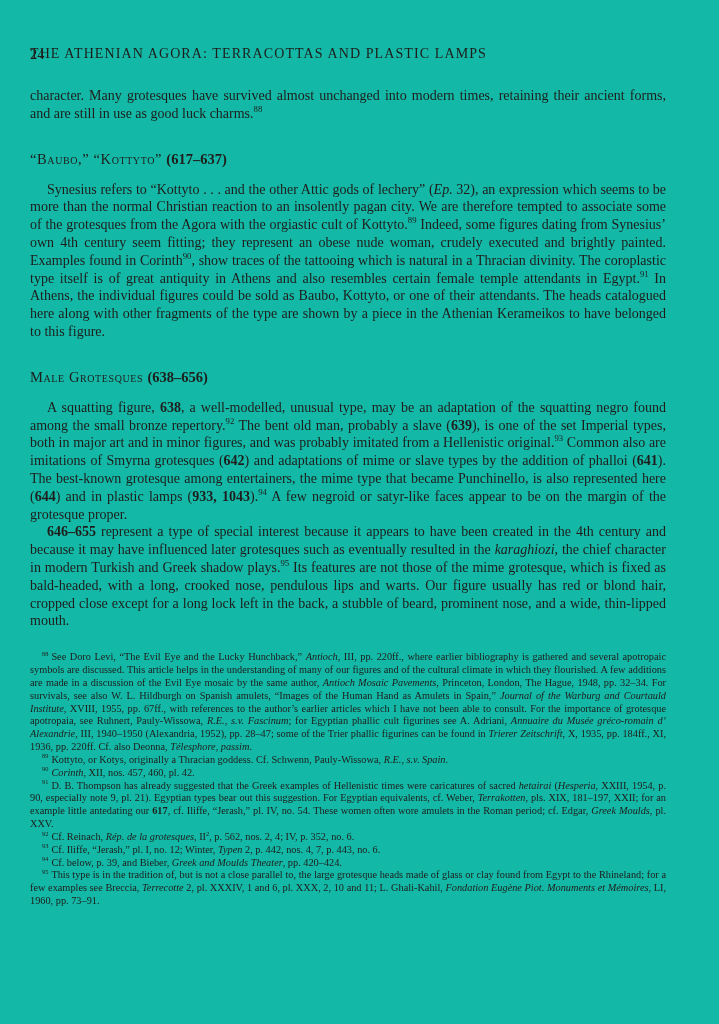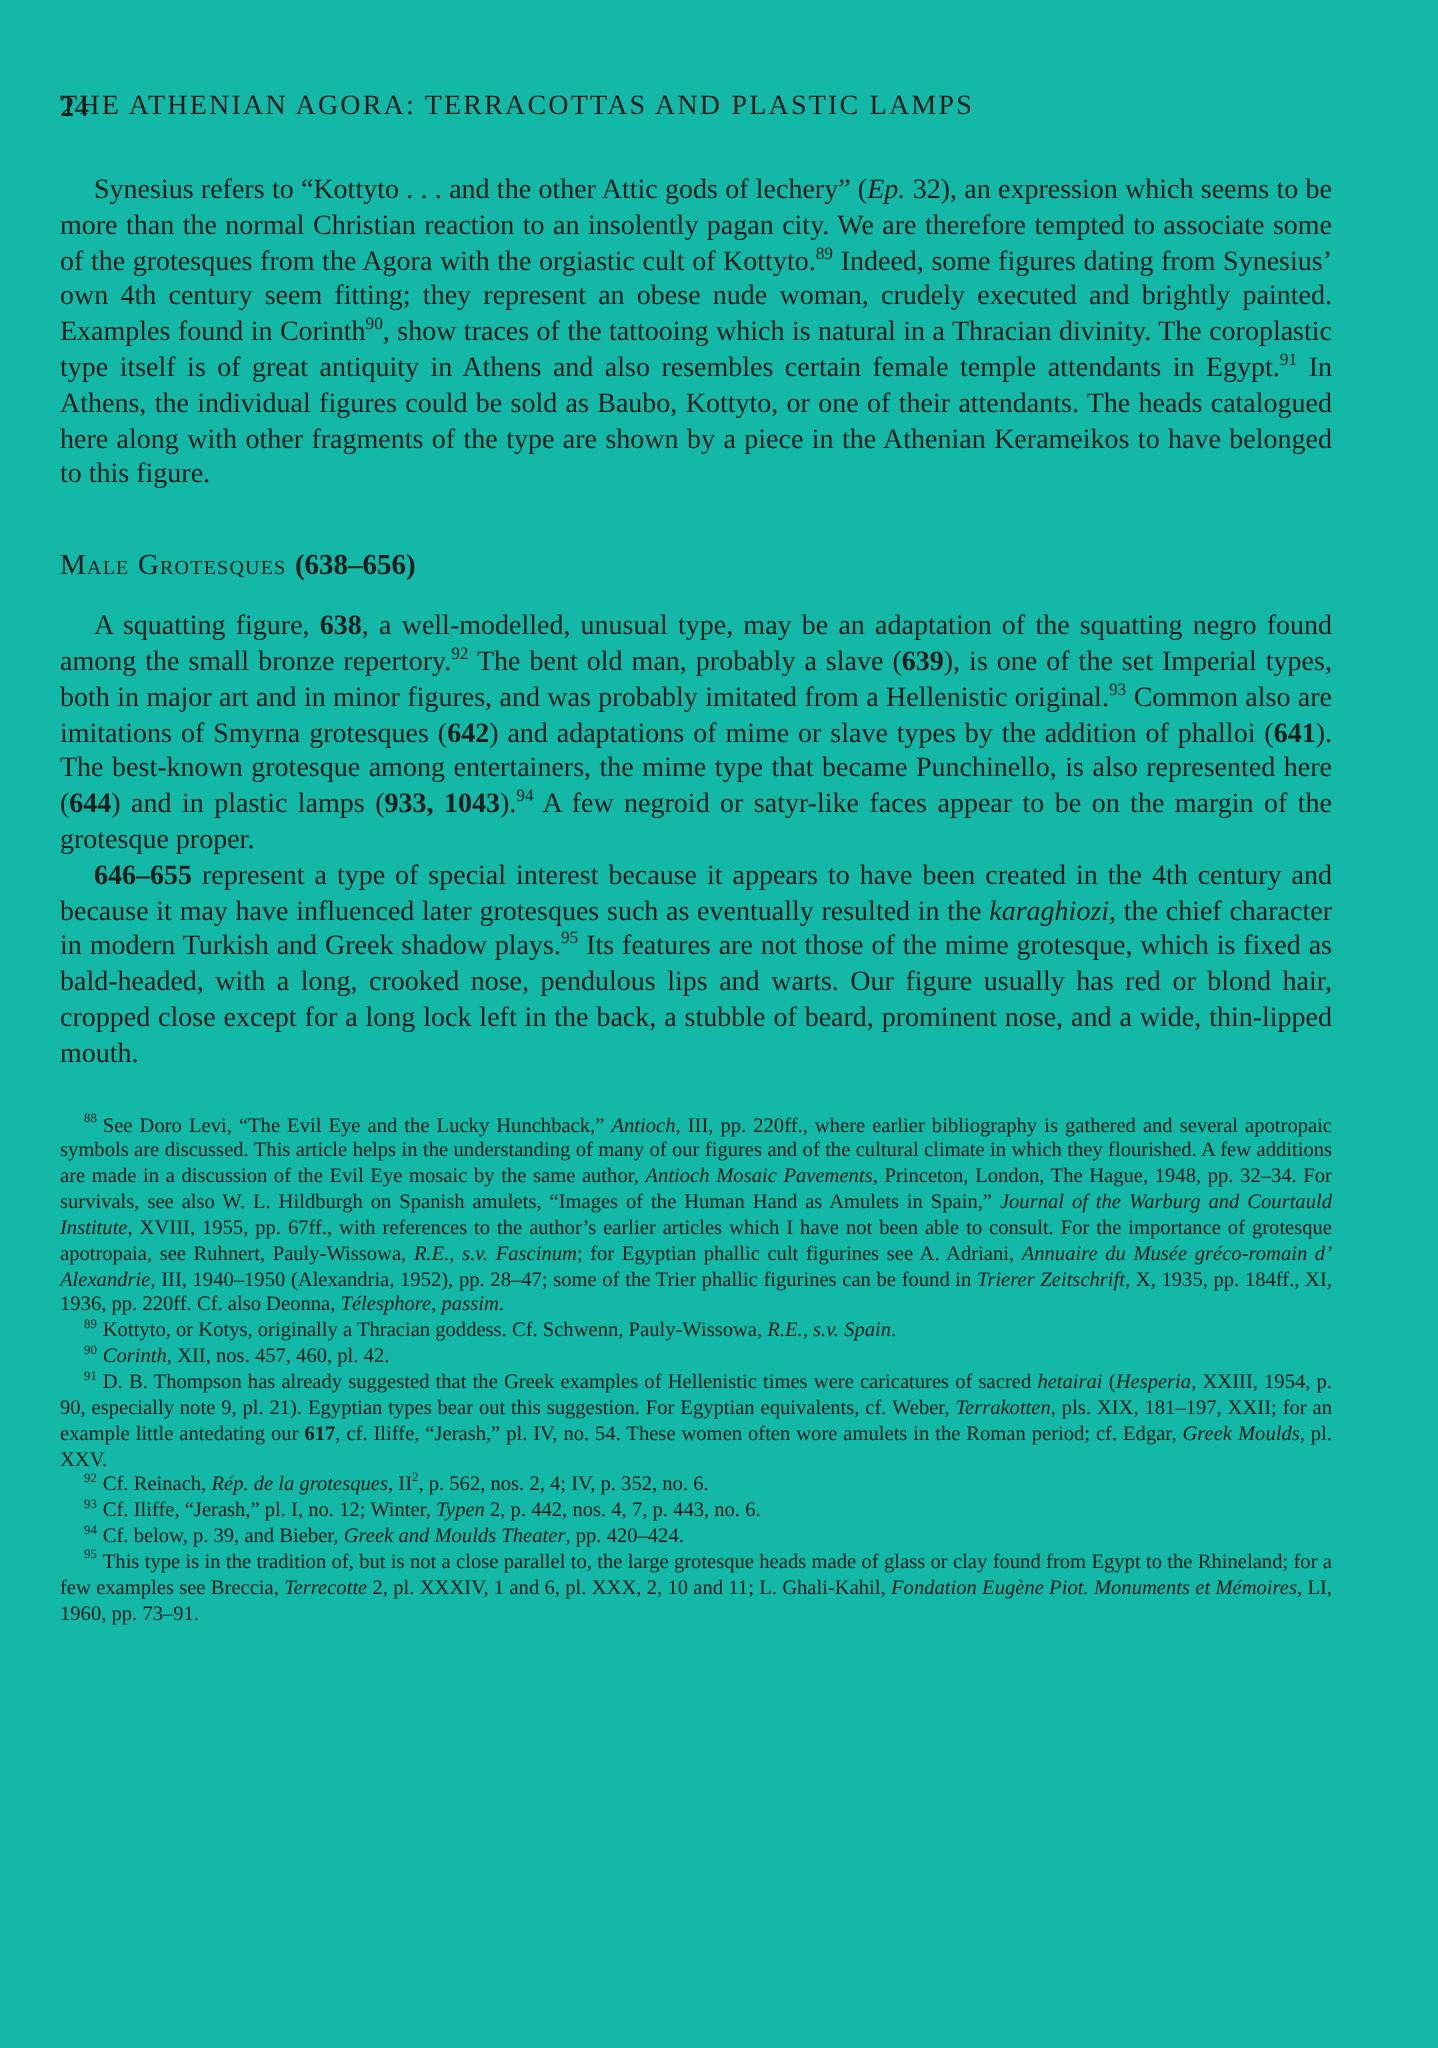--- a/index.html
+++ b/index.html
@@ -70,21 +70,23 @@
 <body>
 
 <div class="page">
 
   <div class="page-header">
     <span class="page-num">24</span>
     <div class="running-title">THE ATHENIAN AGORA: TERRACOTTAS AND PLASTIC LAMPS</div>
   </div>
 
   <div class="body-text">
+    <p class="para"><span>character. Many grotesques have survived almost unchanged into modern times, retaining their ancient forms, and are still in use as good luck charms.</span><sup>88</sup></p>
 
+    <h2 class="section-heading"><span class="run-sc">“Baubo,” “Kottyto” </span><span class="run-b">(617–637)</span></h2>
 
     <p class="para indent"><span>Synesius refers to “Kottyto . . . and the other Attic gods of lechery” (</span><span class="run-i">Ep.</span><span> 32), an expression which seems to be more than the normal Christian reaction to an insolently pagan city. We are therefore tempted to associate some of the grotesques from the Agora with the orgiastic cult of Kottyto.</span><sup>89</sup><span> Indeed, some figures dating from Synesius’ own 4th century seem fitting; they represent an obese nude woman, crudely executed and brightly painted. Examples found in Corinth</span><sup>90</sup><span>, show traces of the tattooing which is natural in a Thracian divinity. The coroplastic type itself is of great antiquity in Athens and also resembles certain female temple attendants in Egypt.</span><sup>91</sup><span> In Athens, the individual figures could be sold as Baubo, Kottyto, or one of their attendants. The heads catalogued here along with other fragments of the type are shown by a piece in the Athenian Kerameikos to have belonged to this figure.</span></p>
 
     <h2 class="section-heading"><span class="run-sc">Male Grotesques </span><span class="run-b">(638–656)</span></h2>
 
     <p class="para indent"><span>A squatting figure, </span><span class="run-b">638</span><span>, a well-modelled, unusual type, may be an adaptation of the squatting negro found among the small bronze repertory.</span><sup>92</sup><span> The bent old man, probably a slave (</span><span class="run-b">639</span><span>), is one of the set Imperial types, both in major art and in minor figures, and was probably imitated from a Hellenistic original.</span><sup>93</sup><span> Common also are imitations of Smyrna grotesques (</span><span class="run-b">642</span><span>) and adaptations of mime or slave types by the addition of phalloi (</span><span class="run-b">641</span><span>). The best-known grotesque among entertainers, the mime type that became Punchinello, is also represented here (</span><span class="run-b">644</span><span>) and in plastic lamps (</span><span class="run-b">933, 1043</span><span>).</span><sup>94</sup><span> A few negroid or satyr-like faces appear to be on the margin of the grotesque proper.</span></p>
 
     <p class="para indent"><span class="run-b">646–655</span><span> represent a type of special interest because it appears to have been created in the 4th century and because it may have influenced later grotesques such as eventually resulted in the </span><span class="run-i">karaghiozi</span><span>, the chief character in modern Turkish and Greek shadow plays.</span><sup>95</sup><span> Its features are not those of the mime grotesque, which is fixed as bald-headed, with a long, crooked nose, pendulous lips and warts. Our figure usually has red or blond hair, cropped close except for a long lock left in the back, a stubble of beard, prominent nose, and a wide, thin-lipped mouth.</span></p>
   </div>
 

